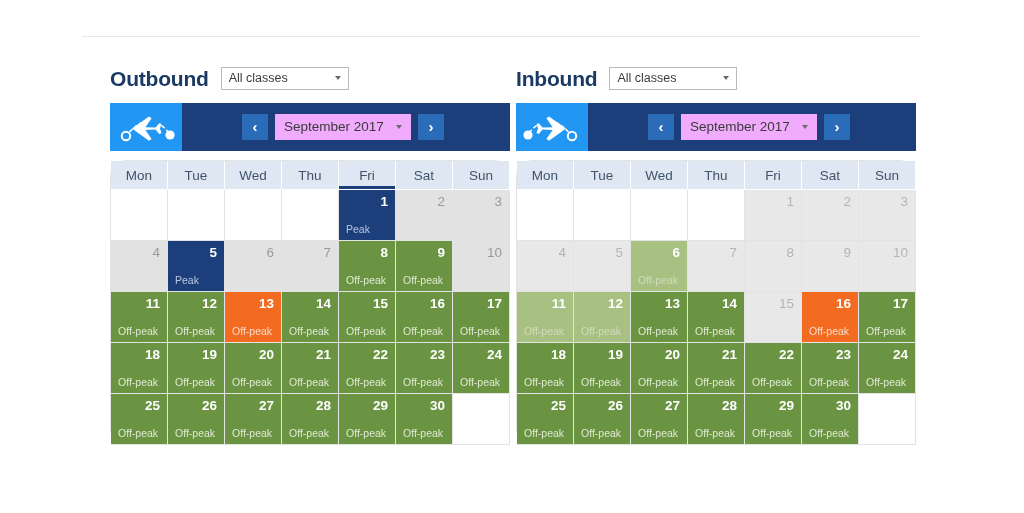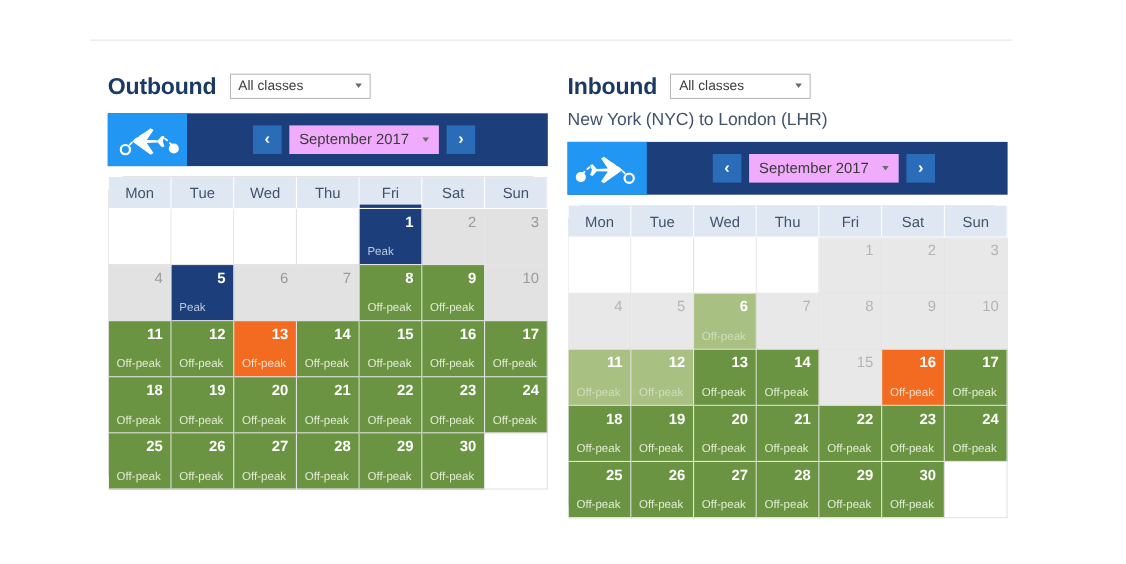--- a/index.html
+++ b/index.html
@@ -38,21 +38,21 @@
     height: 1px;
     background: #e6e6e6;
   }
 
   
   .panel {
     position: absolute;
     top: 64px;
     width: 400px;
   }
-  .panel.outbound { left: 66px; padding-left: 32px; }
+  .panel.outbound { left: 78px; padding-left: 32px; }
   .panel.inbound  { left: 516px; }
 
   .panel-head {
     display: flex;
     align-items: center;
     height: 28px;
   }
   .panel-title {
     font-size: 21px;
     font-weight: bold;
@@ -422,21 +422,20 @@
       </div>
     </div>
     <div class="panel inbound">
       <div class="panel-head">
         <div class="panel-title">Inbound</div>
         <div class="class-select">
           <span class="cs-label">All classes</span>
           <span class="cs-arrow"></span>
         </div>
       </div>
-      <div class="route">New York (NYC) to London (LHR)</div>
       <div class="navbar">
         <div class="nav-icon">
           <svg width="72" height="48" viewBox="0 0 72 48" aria-hidden="true">
             <g fill="#ffffff" transform="translate(72,0) scale(-1,1)">
               <path d="M22 25.5 L39 13.5 L41.6 15.2 L35.4 24.2 L45.5 24.6 L49.2 20.3 L51.6 21.1 L49.9 25.6 L51.6 30.1 L49.2 30.9 L45.5 26.6 L35.4 27 L41.6 36 L39 37.7 Z"></path>
               <circle cx="16" cy="33" r="4.2" fill="none" stroke="#ffffff" stroke-width="2"></circle>
               <circle cx="60" cy="32" r="4.6"></circle>
               <path d="M20 28.5 q6 -6 12 -9" fill="none" stroke="#ffffff" stroke-width="1.6" stroke-linecap="round" stroke-dasharray="2.5 3.5"></path>
               <path d="M52 23 q4 3 6 6" fill="none" stroke="#ffffff" stroke-width="1.6" stroke-linecap="round" stroke-dasharray="2.5 3.5"></path>
             </g>

